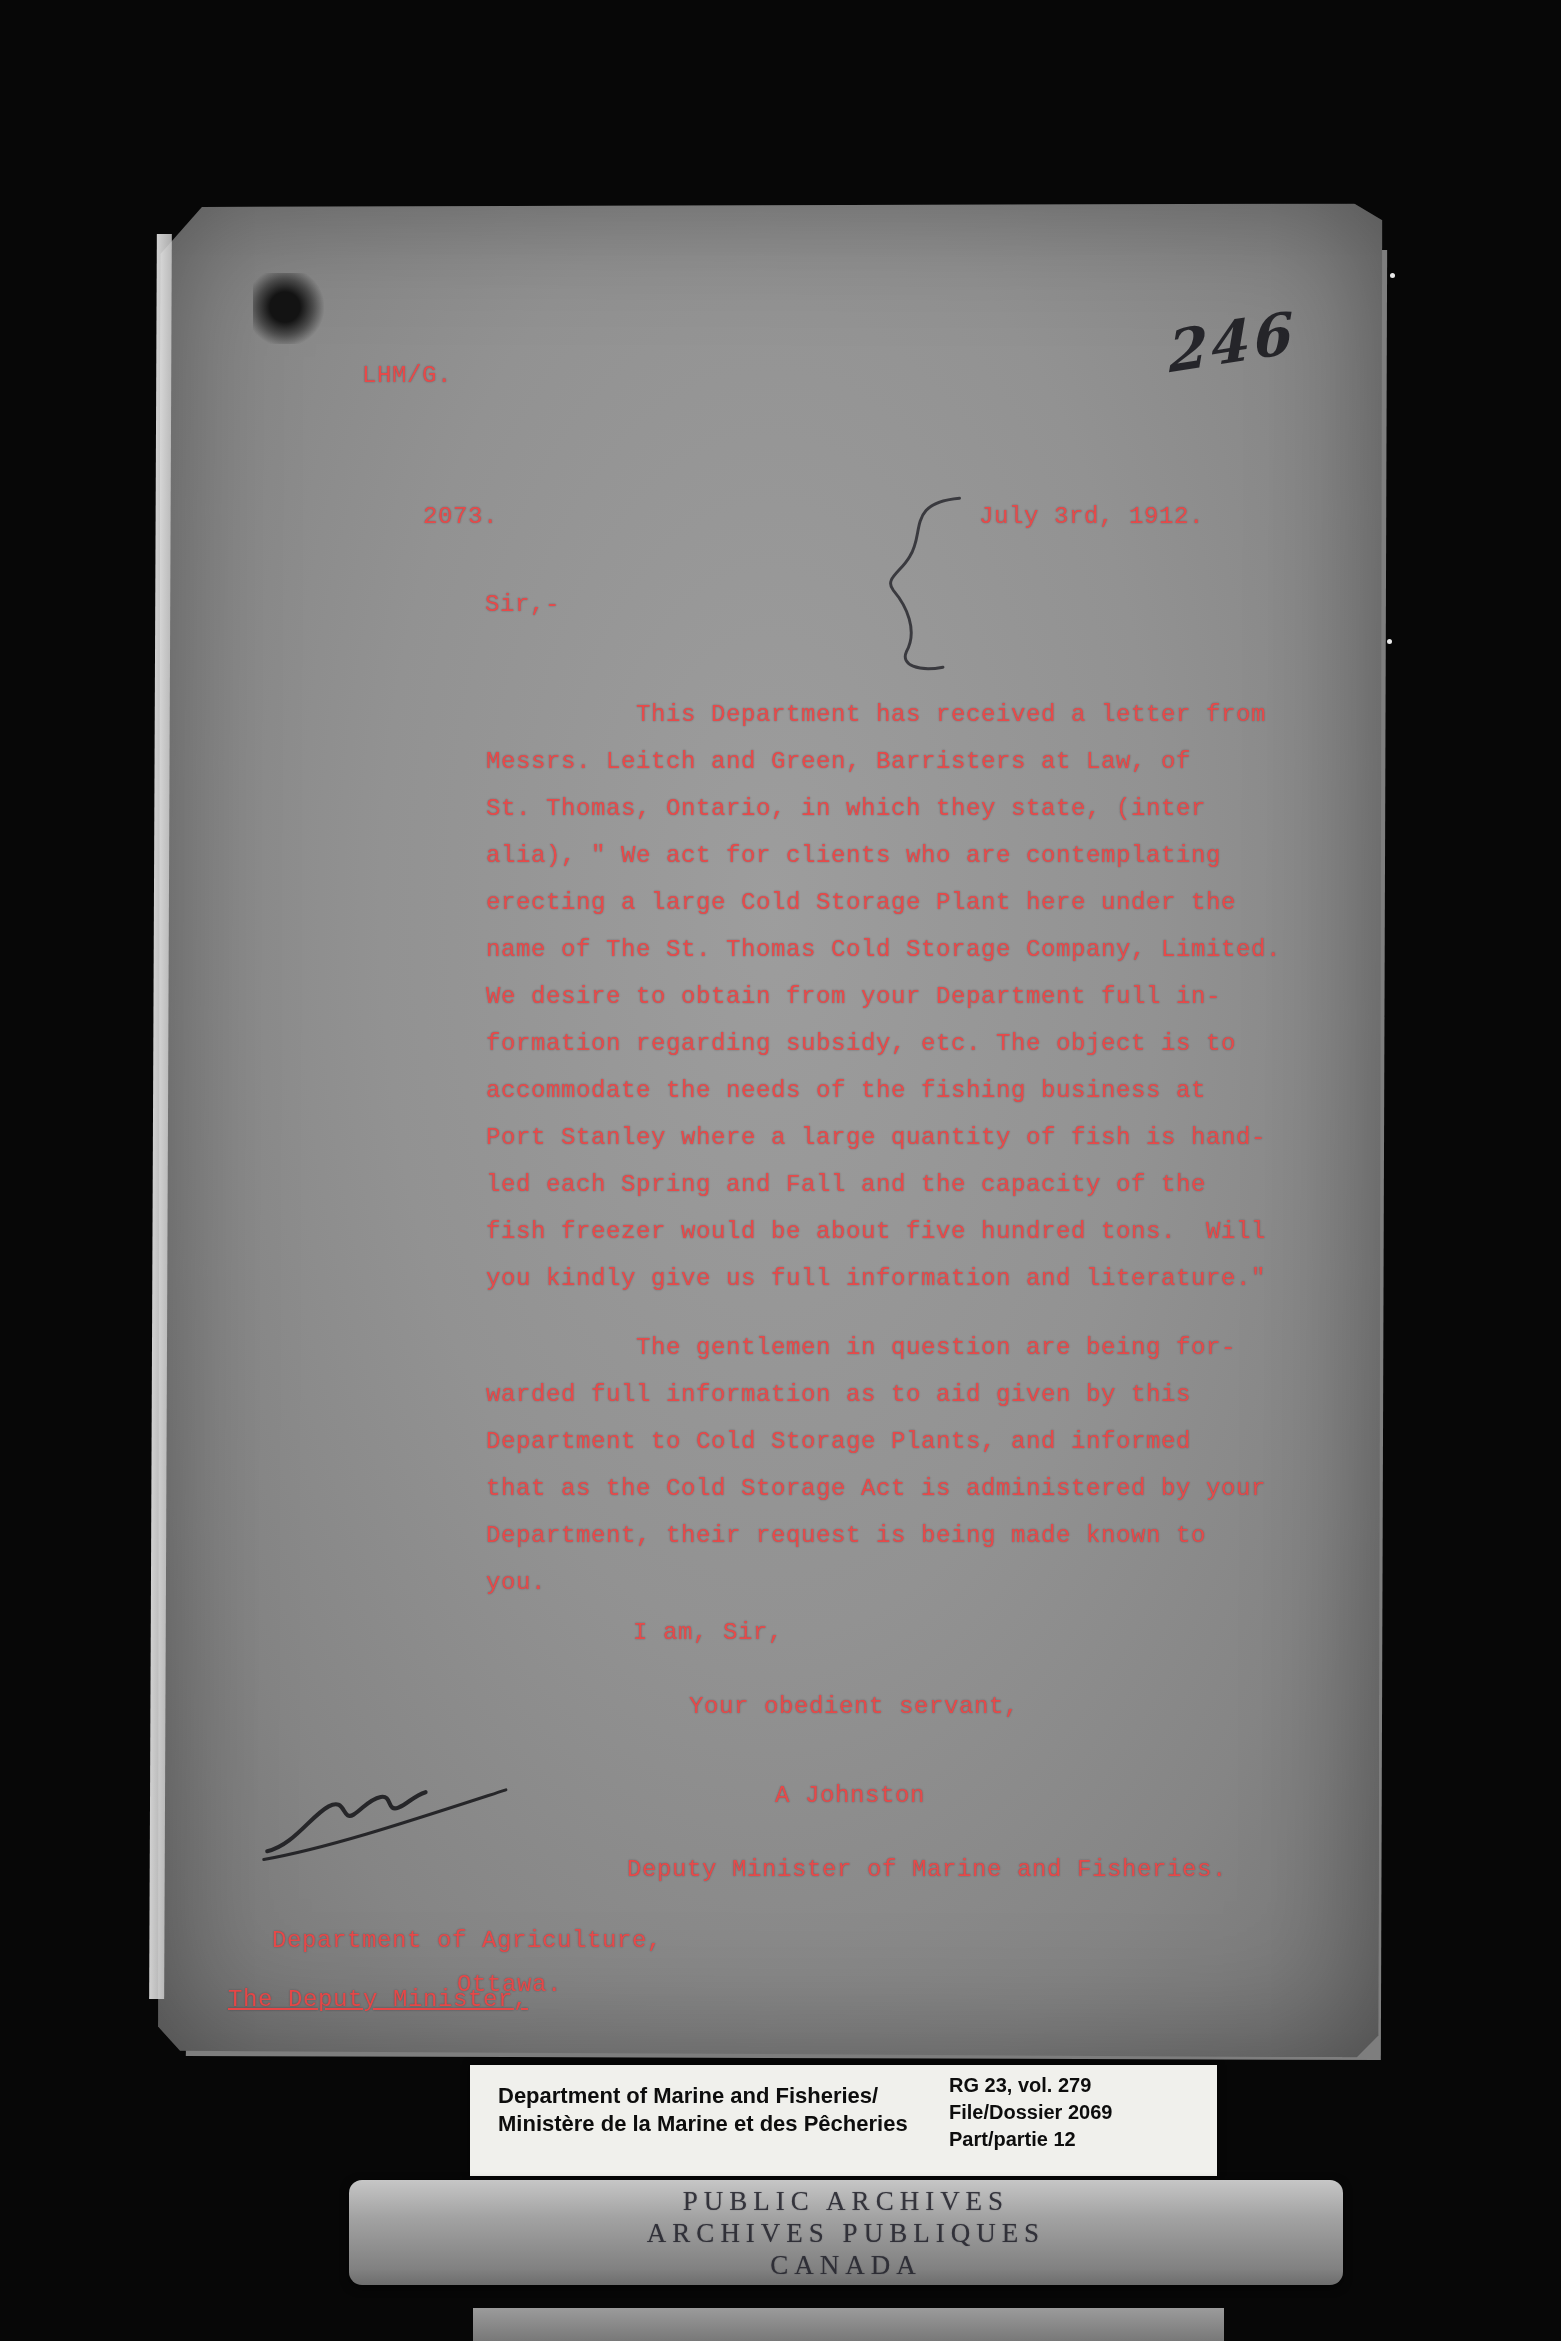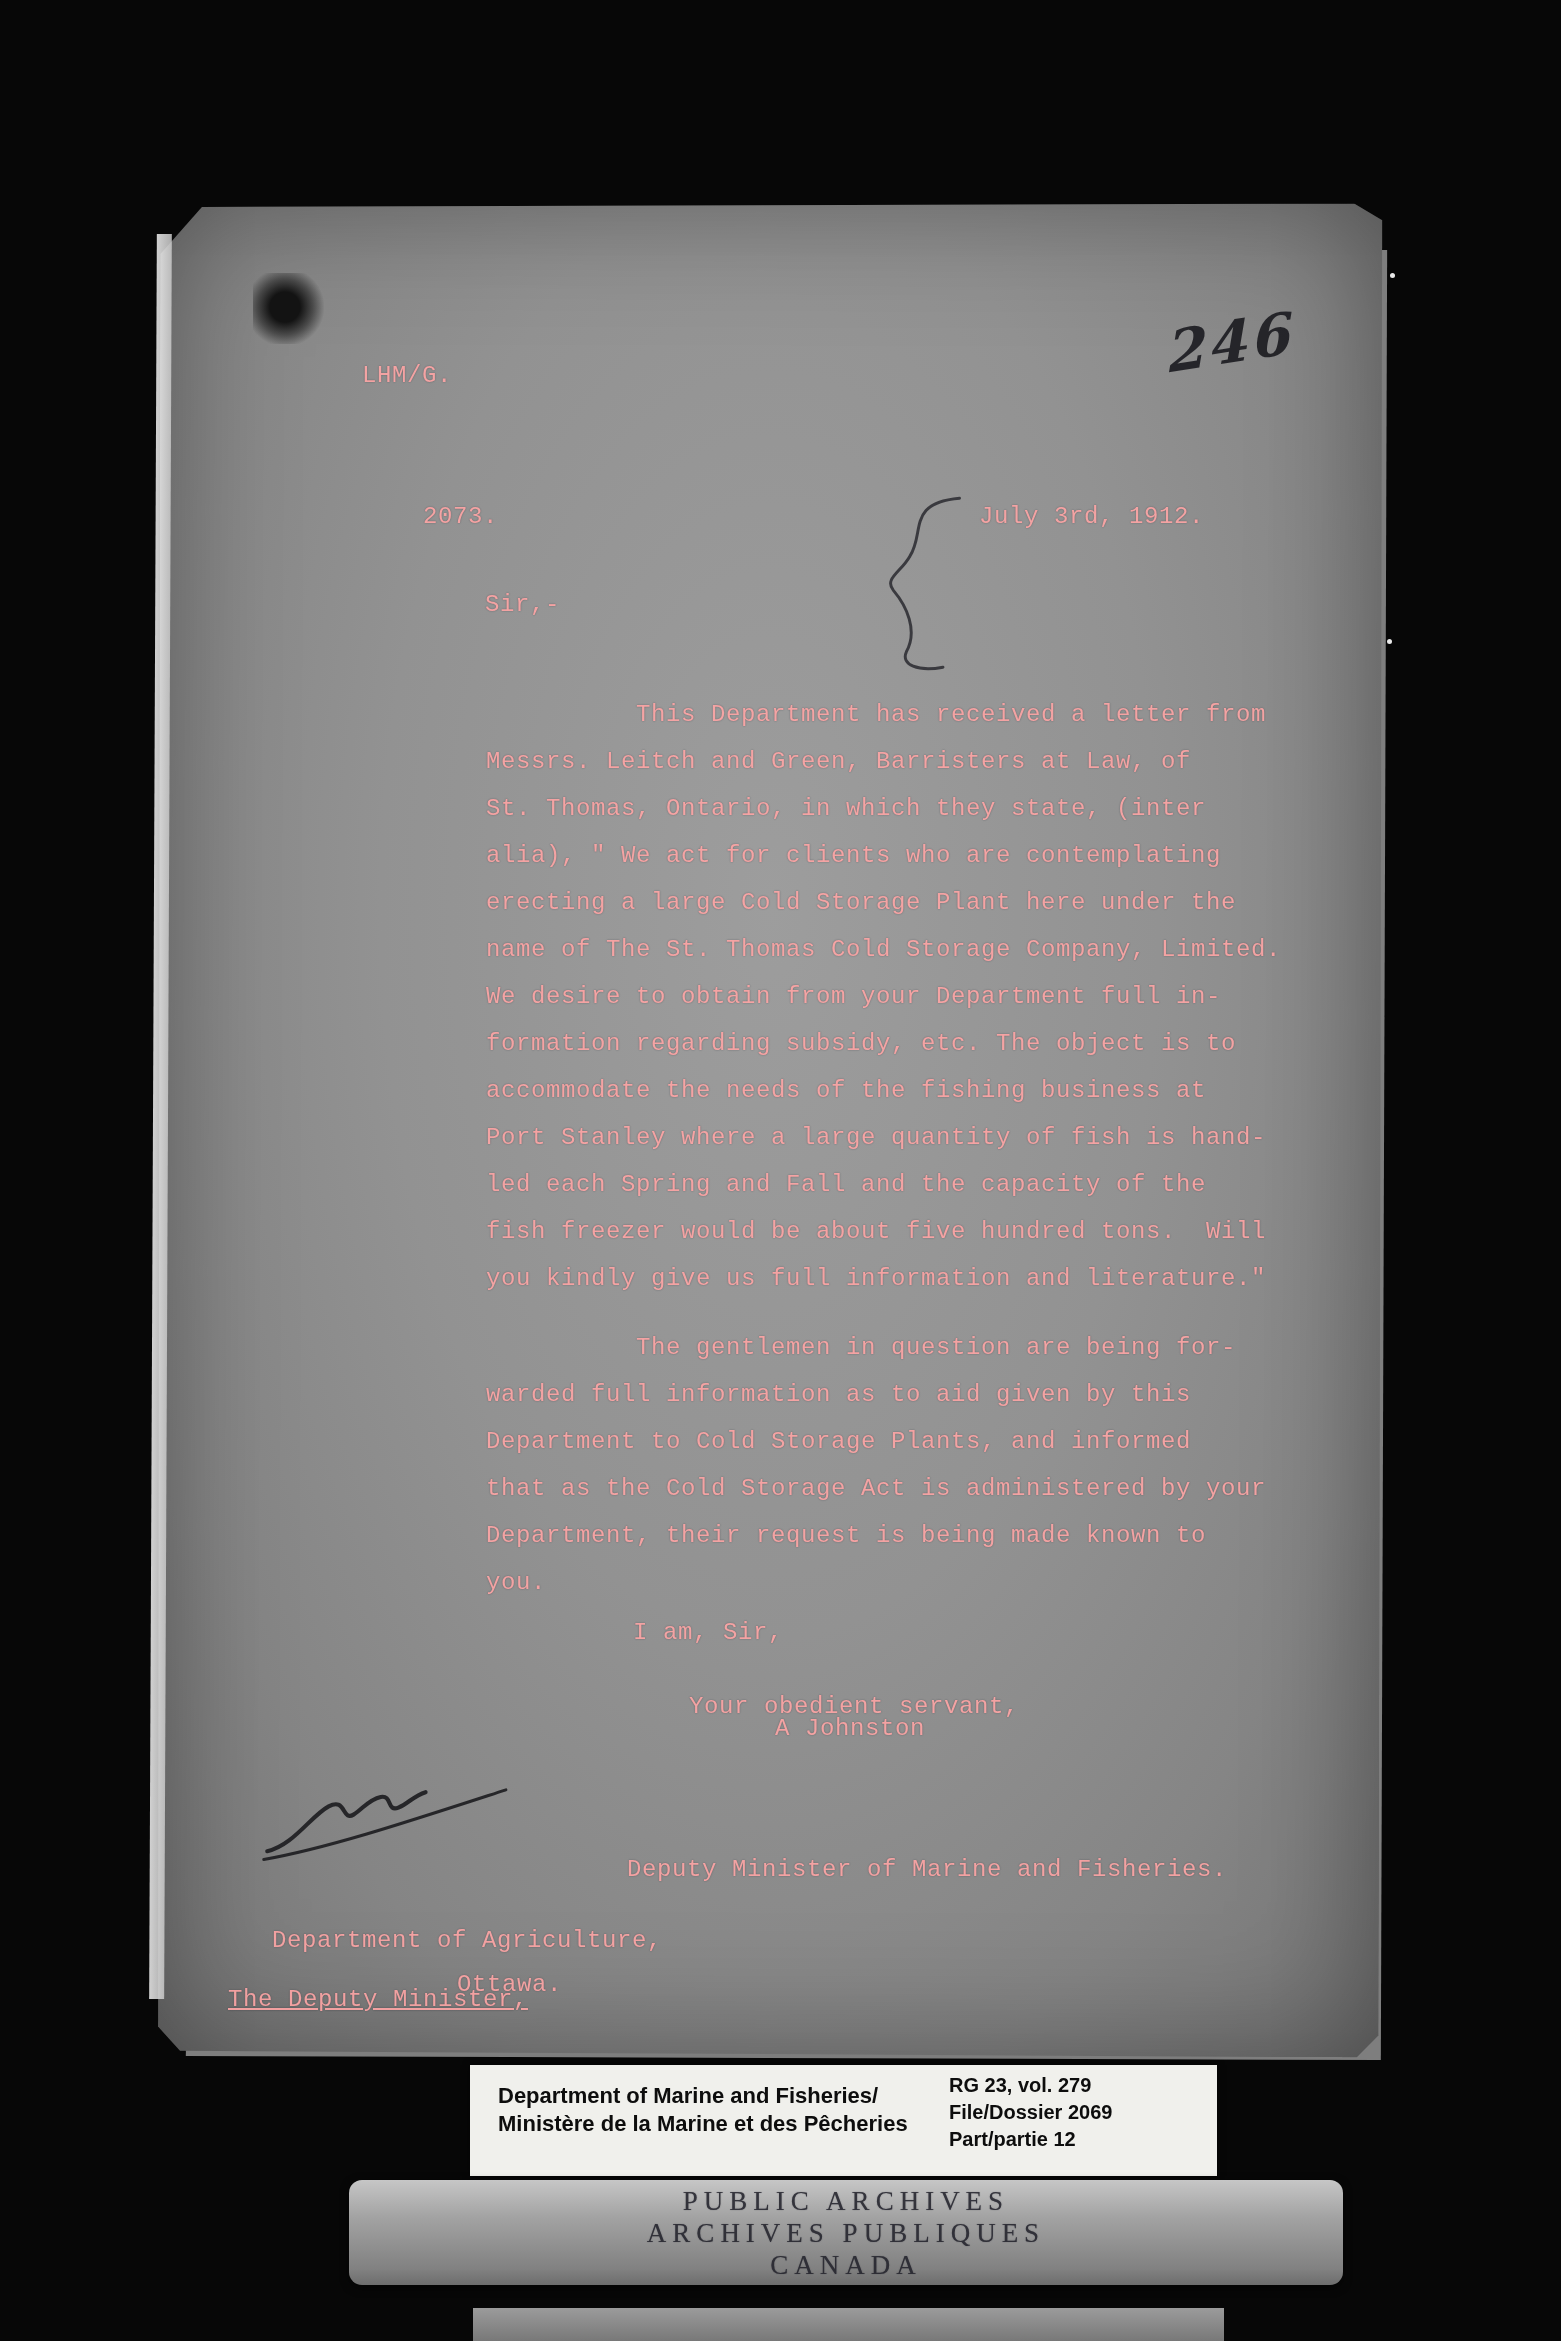--- a/index.html
+++ b/index.html
@@ -24,21 +24,21 @@
     background:linear-gradient(90deg,#f4f4f4,#c9c9c9);
     opacity:.85;transform:rotate(.25deg);
   }
   .punch-hole{
     position:absolute;left:253px;top:273px;width:71px;height:71px;
     background:radial-gradient(circle at 45% 48%, #131313 0 28%, rgba(25,25,25,.55) 52%, rgba(40,40,40,0) 74%);
   }
   .speck{position:absolute;width:5.3px;height:5.3px;border-radius:50%;background:#e9e9e9;}
   
   .tw{
-    position:absolute;color:#fca5a5;font-size:24px;letter-spacing:0.6px;
+    position:absolute;color:#ef4444;font-size:24px;letter-spacing:0.6px;
     text-shadow:0 0 1.8px rgba(45,45,55,.55);opacity:.92;white-space:pre;
   }
   .para{line-height:47px;}
   
   .hand-number{
     position:absolute;left:1168px;top:308px;
     font-family:"DejaVu Serif", serif;font-style:italic;font-weight:700;
     font-size:57px;color:#1d1d22;transform:rotate(-9deg) skewX(-8deg);
     letter-spacing:3.5px;opacity:.92;
   }
@@ -107,21 +107,21 @@
 you kindly give us full information and literature."</div>
   <div class="tw para" style="left:486px;top:1324px;">          The gentlemen in question are being for-
 warded full information as to aid given by this
 Department to Cold Storage Plants, and informed
 that as the Cold Storage Act is administered by your
 Department, their request is being made known to
 you.</div>
 
   <div class="tw" style="left:633px;top:1619px;">I am, Sir,</div>
   <div class="tw" style="left:689px;top:1693px;">Your obedient servant,</div>
-  <div class="tw" style="left:775px;top:1715px;text-align:right;">A Johnston</div>
+  <div class="tw" style="left:775px;top:1782px;text-align:right;">A Johnston</div>
   <div class="tw" style="left:627px;top:1856px;">Deputy Minister of Marine and Fisheries.</div>
 
   <svg class="ink-mark" style="left:259px;top:1779px;" width="254" height="89" viewBox="0 0 430 150">
     <path d="M 14 122 C 58 112, 88 62, 118 46 C 148 30, 140 72, 160 60 C 176 50, 186 34, 206 30 C 226 26, 216 56, 236 48 C 252 42, 262 28, 282 22" fill="none" stroke="#1c1c1f" stroke-width="7" stroke-linecap="round" opacity="0.9"></path>
     <path d="M 8 136 C 120 116, 258 70, 418 18" fill="none" stroke="#1c1c1f" stroke-width="5" stroke-linecap="round" opacity="0.9"></path>
   </svg>
 
   <div>
     <div class="tw" style="left:228px;top:1986px;text-decoration:underline;">The Deputy Minister,</div>
     <div class="tw" style="left:272px;top:1927px;">Department of Agriculture,</div>

